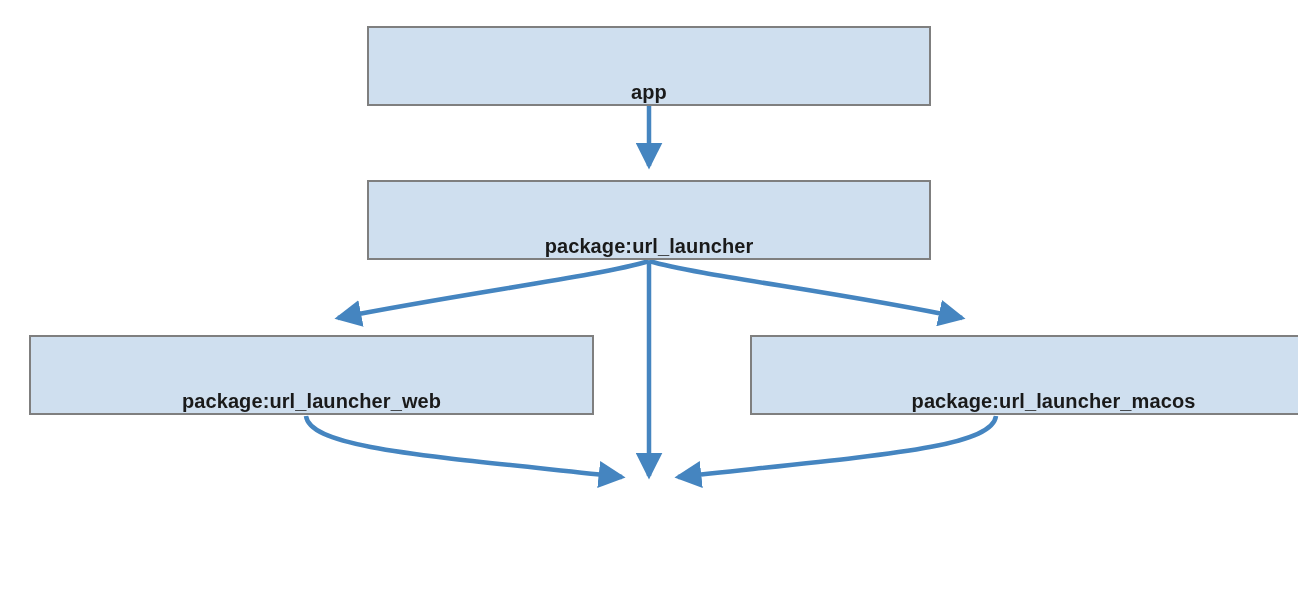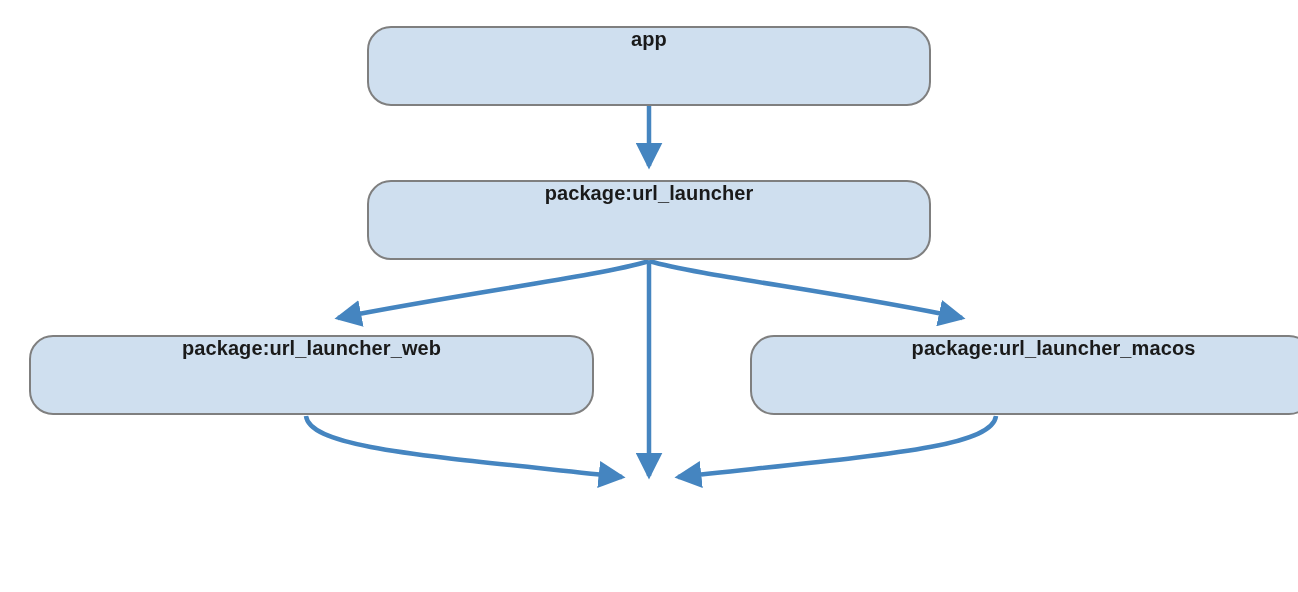--- a/index.html
+++ b/index.html
@@ -23,23 +23,23 @@
     left: 0;
     top: 0;
     width: 1298px;
     height: 592px;
   }
   .node {
     position: absolute;
     box-sizing: border-box;
     background: #cfdfef;
     border: 2px solid #7f7f7f;
-    border-radius: 24px;
+    border-radius: 0;
     display: flex;
-    align-items: flex-start;
+    align-items: flex-end;
     justify-content: center;
     z-index: 2;
   }
   .node-label {
     font-family: "Liberation Sans", sans-serif;
     font-size: 20px;
     font-weight: bold;
     color: #1a1a1a;
     letter-spacing: 0.1px;
     white-space: nowrap;

